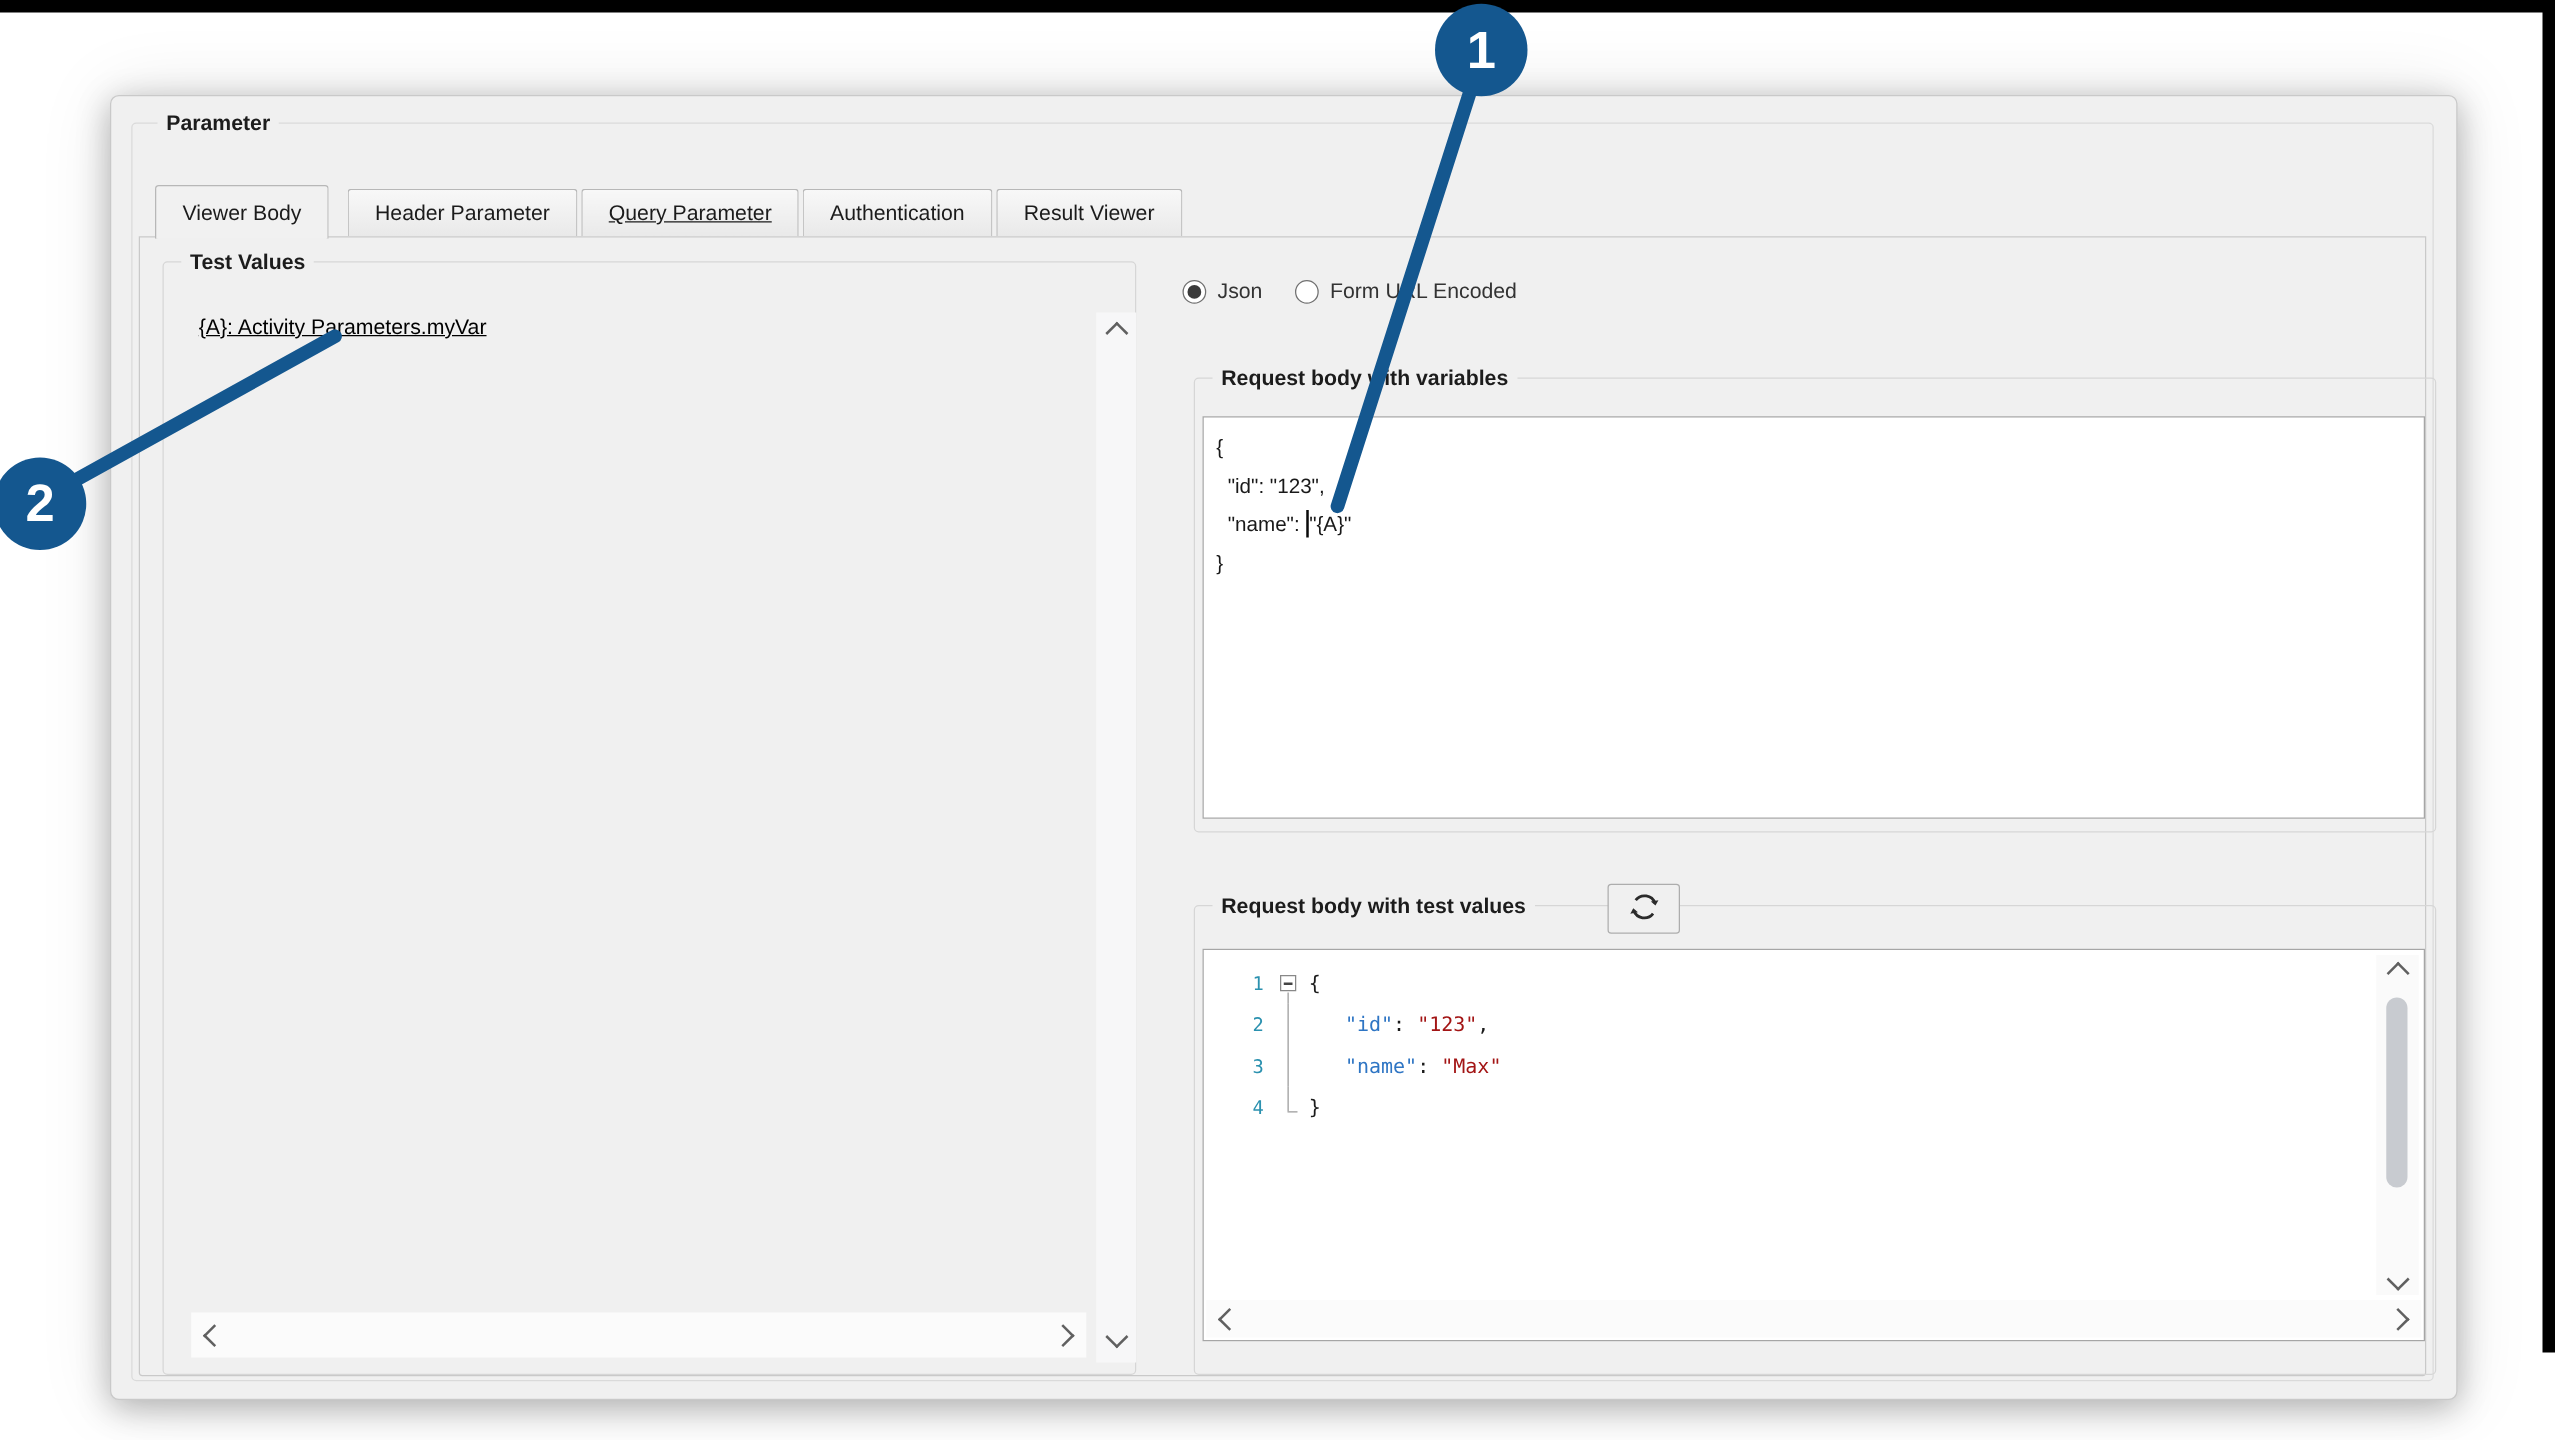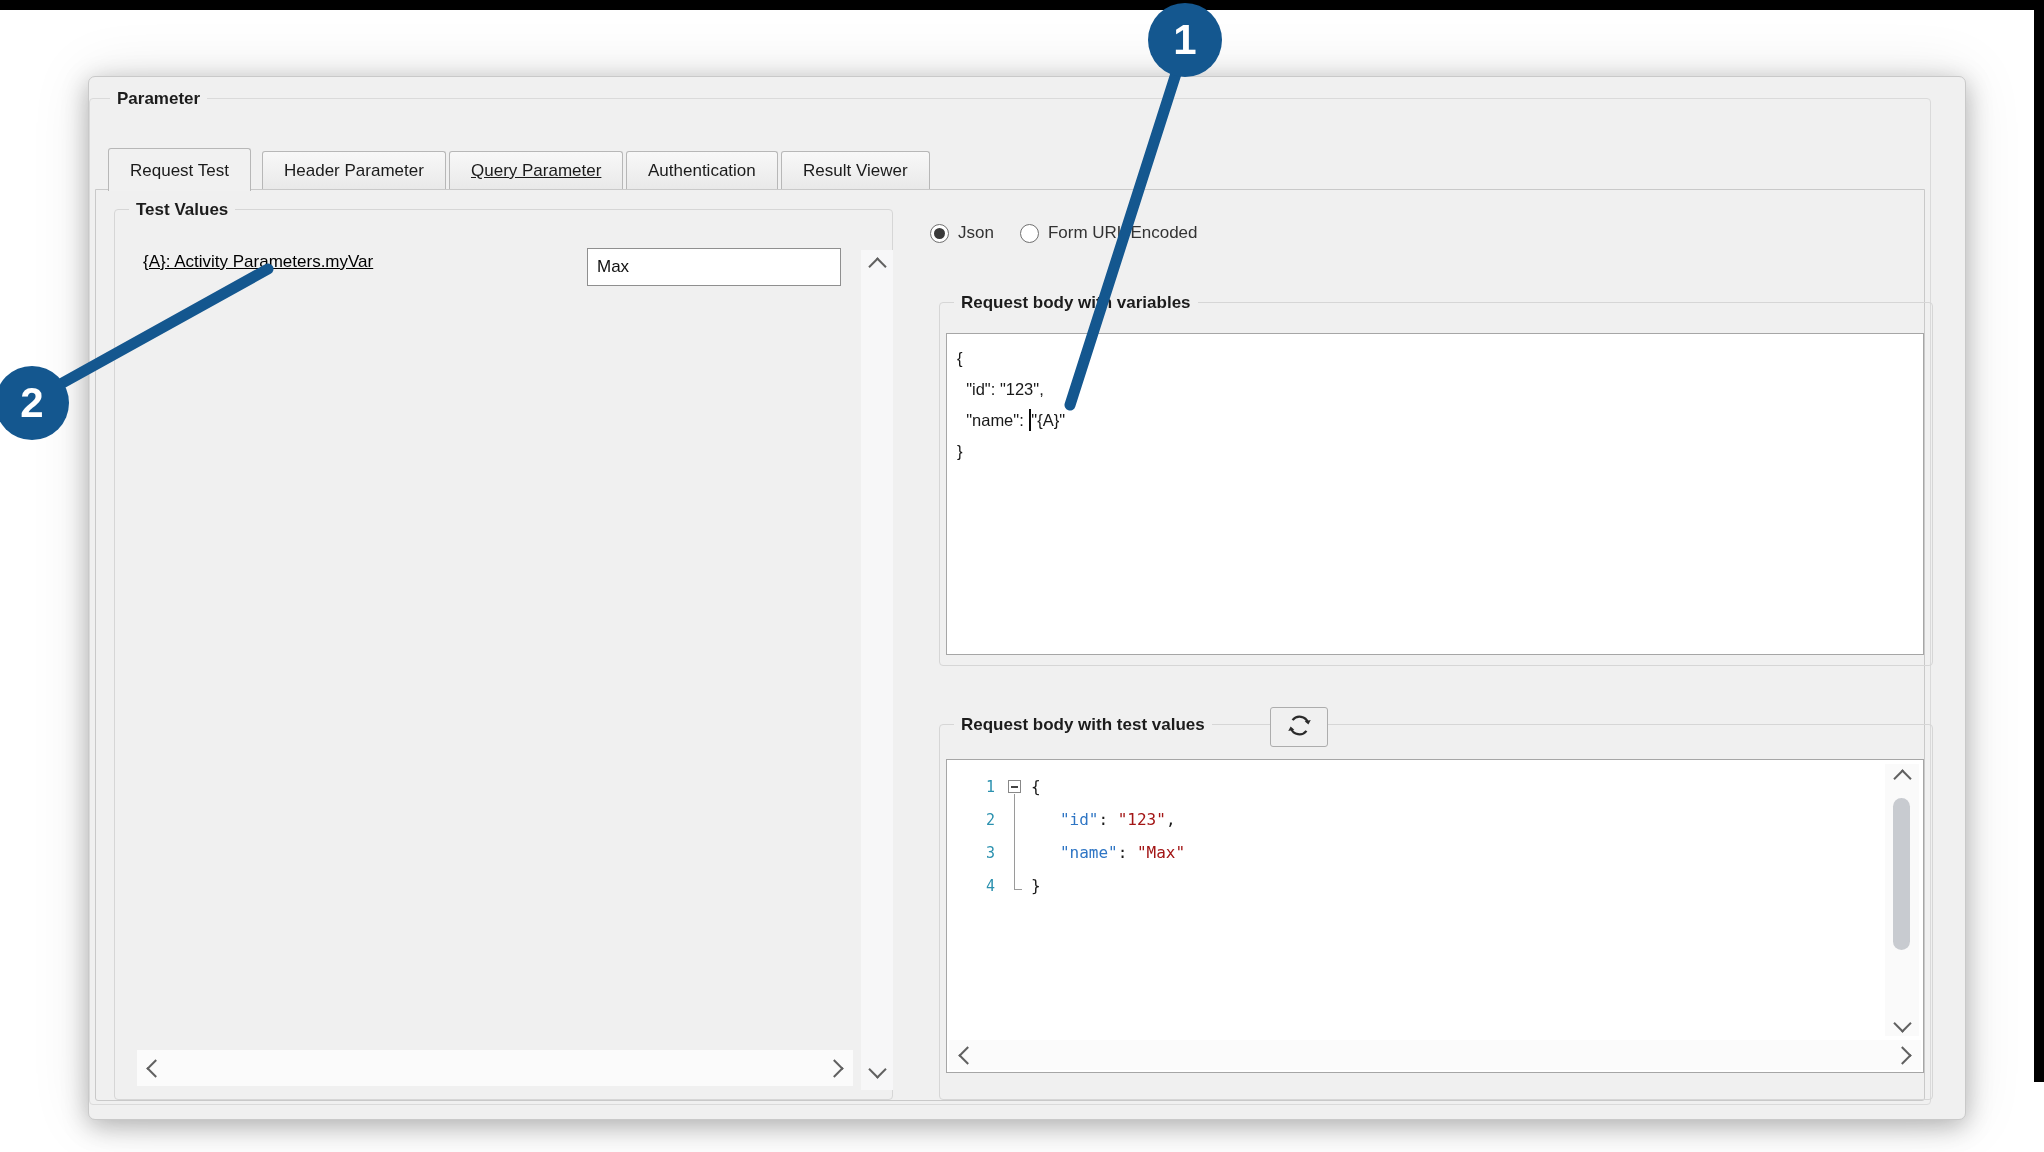--- a/index.html
+++ b/index.html
@@ -10,21 +10,21 @@
   .bar-right{position:absolute;left:2034px;top:0;width:10px;height:1082px;background:#000;}
 
   .window{position:absolute;left:88px;top:76px;width:1876px;height:1042px;background:#f0f0f0;
           border:1px solid #c9c9c9;border-radius:7px;
           box-shadow:0 6px 26px rgba(0,0,0,.28),0 0 60px rgba(0,0,0,.10);}
 
   .gbox{position:absolute;border:1px solid #d6d6d6;border-radius:4px;}
   .gbox-label{position:absolute;top:-11px;left:14px;background:#f0f0f0;padding:0 7px;
               font-size:17px;line-height:21px;color:#1c1c1c;white-space:nowrap;font-weight:bold;}
 
-  .gbox-parameter{left:0;top:21px;width:1840px;height:1005px;border-color:#dadada;}
+  .gbox-parameter{left:16px;top:21px;width:1840px;height:1005px;border-color:#dadada;}
   .gbox-parameter>.gbox-label{font-weight:bold;left:20px;}
 
   .tab-panel{position:absolute;left:5px;top:90px;width:1828px;height:910px;
              border:1px solid #c9c9c9;border-radius:0 0 3px 3px;background:#f0f0f0;}
   .tab-strip{position:absolute;left:18px;top:0;height:92px;z-index:3;}
   .tab{position:absolute;top:52px;height:38px;line-height:38px;padding:0 21px;font-size:17px;
        background:linear-gradient(#f8f8f8,#e9e9e9);border:1px solid #b7b7b7;border-bottom:none;
        border-radius:3px 3px 0 0;white-space:nowrap;color:#1b1b1b;box-sizing:border-box;}
   .tab.active{top:49px;height:43px;line-height:43px;background:#f1f1f1;z-index:4;}
 
@@ -109,31 +109,30 @@
 
   <div class="bar-top"></div>
   <div class="bar-right"></div>
 
   <div class="window">
     <div class="gbox gbox-parameter">
       <span class="gbox-label">Parameter</span>
 
       <div class="tab-panel"></div>
       <div class="tab-strip">
-          <div class="tab active" style="left: 0px;">Request Test</div>
+          <div class="tab active" style="left: 0px;">Viewer Body</div>
           <div class="tab" style="left: 154px;">Header Parameter</div>
           <div class="tab" style="left: 341px; text-decoration: underline;">Query Parameter</div>
           <div class="tab" style="left: 518px;">Authentication</div>
           <div class="tab" style="left: 673px;">Result Viewer</div>
         </div>
 
       <div class="gbox gbox-test">
         <span class="gbox-label">Test Values</span>
         <a class="var-link">{A}: Activity Parameters.myVar</a>
-        <input class="test-input" type="text" value="Max" style="">
         <div class="vtrack">
           <span class="chev up"></span>
           <span class="chev down"></span>
         </div>
         <div class="hbar">
           <span class="chev left"></span>
           <span class="chev right"></span>
         </div>
       </div>
 

